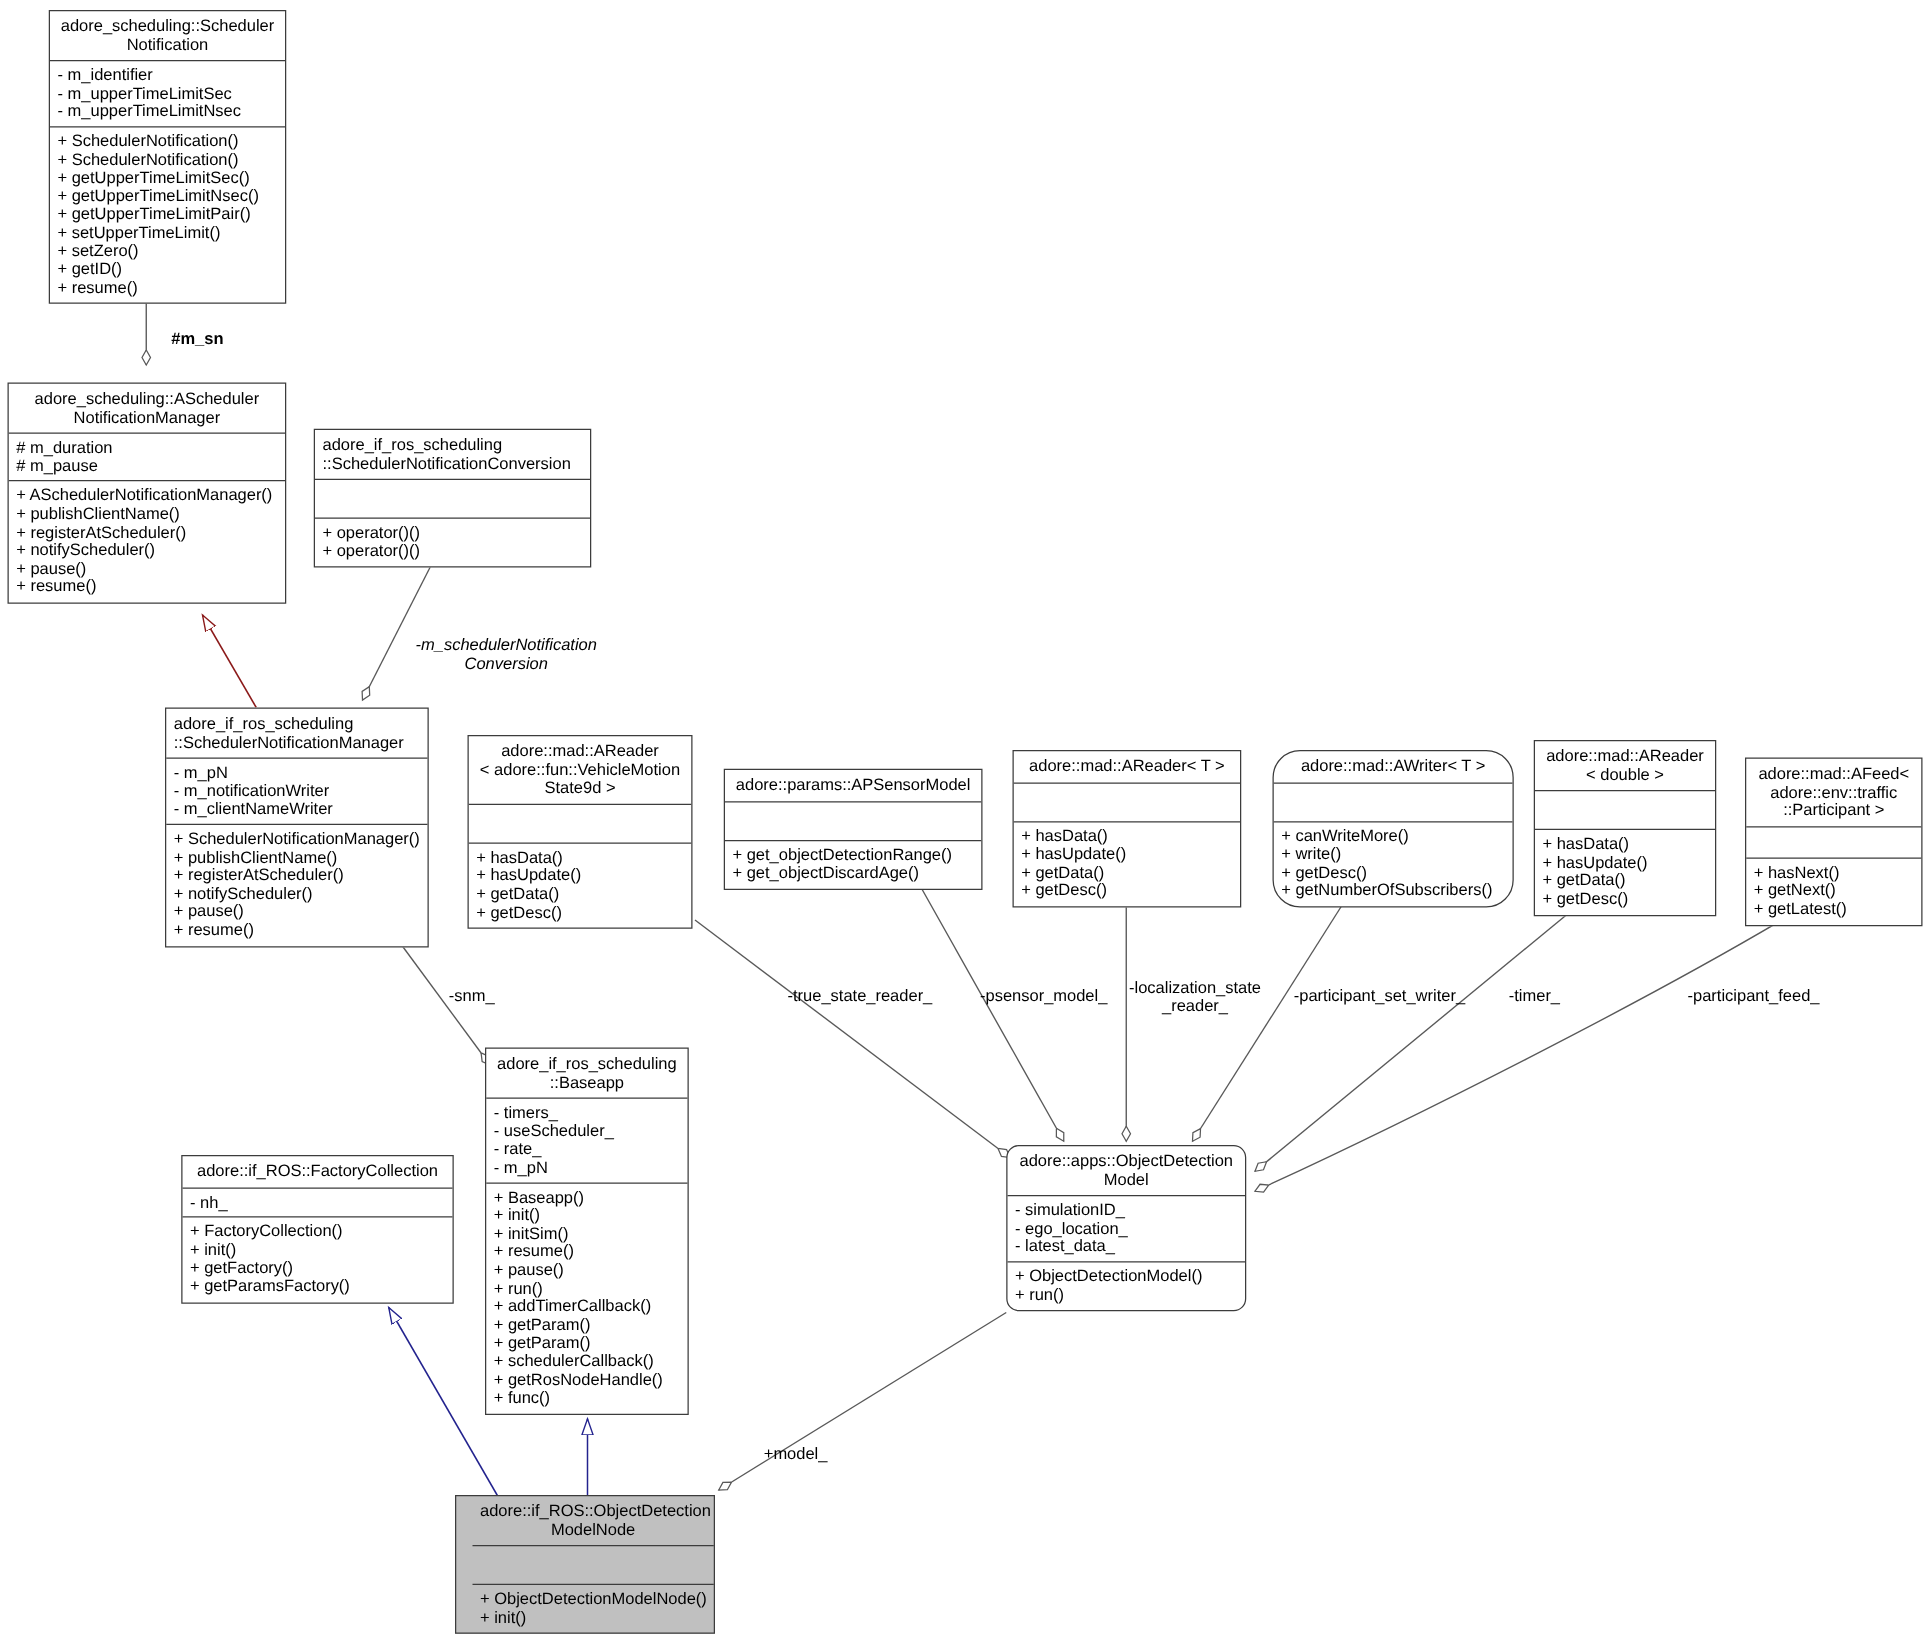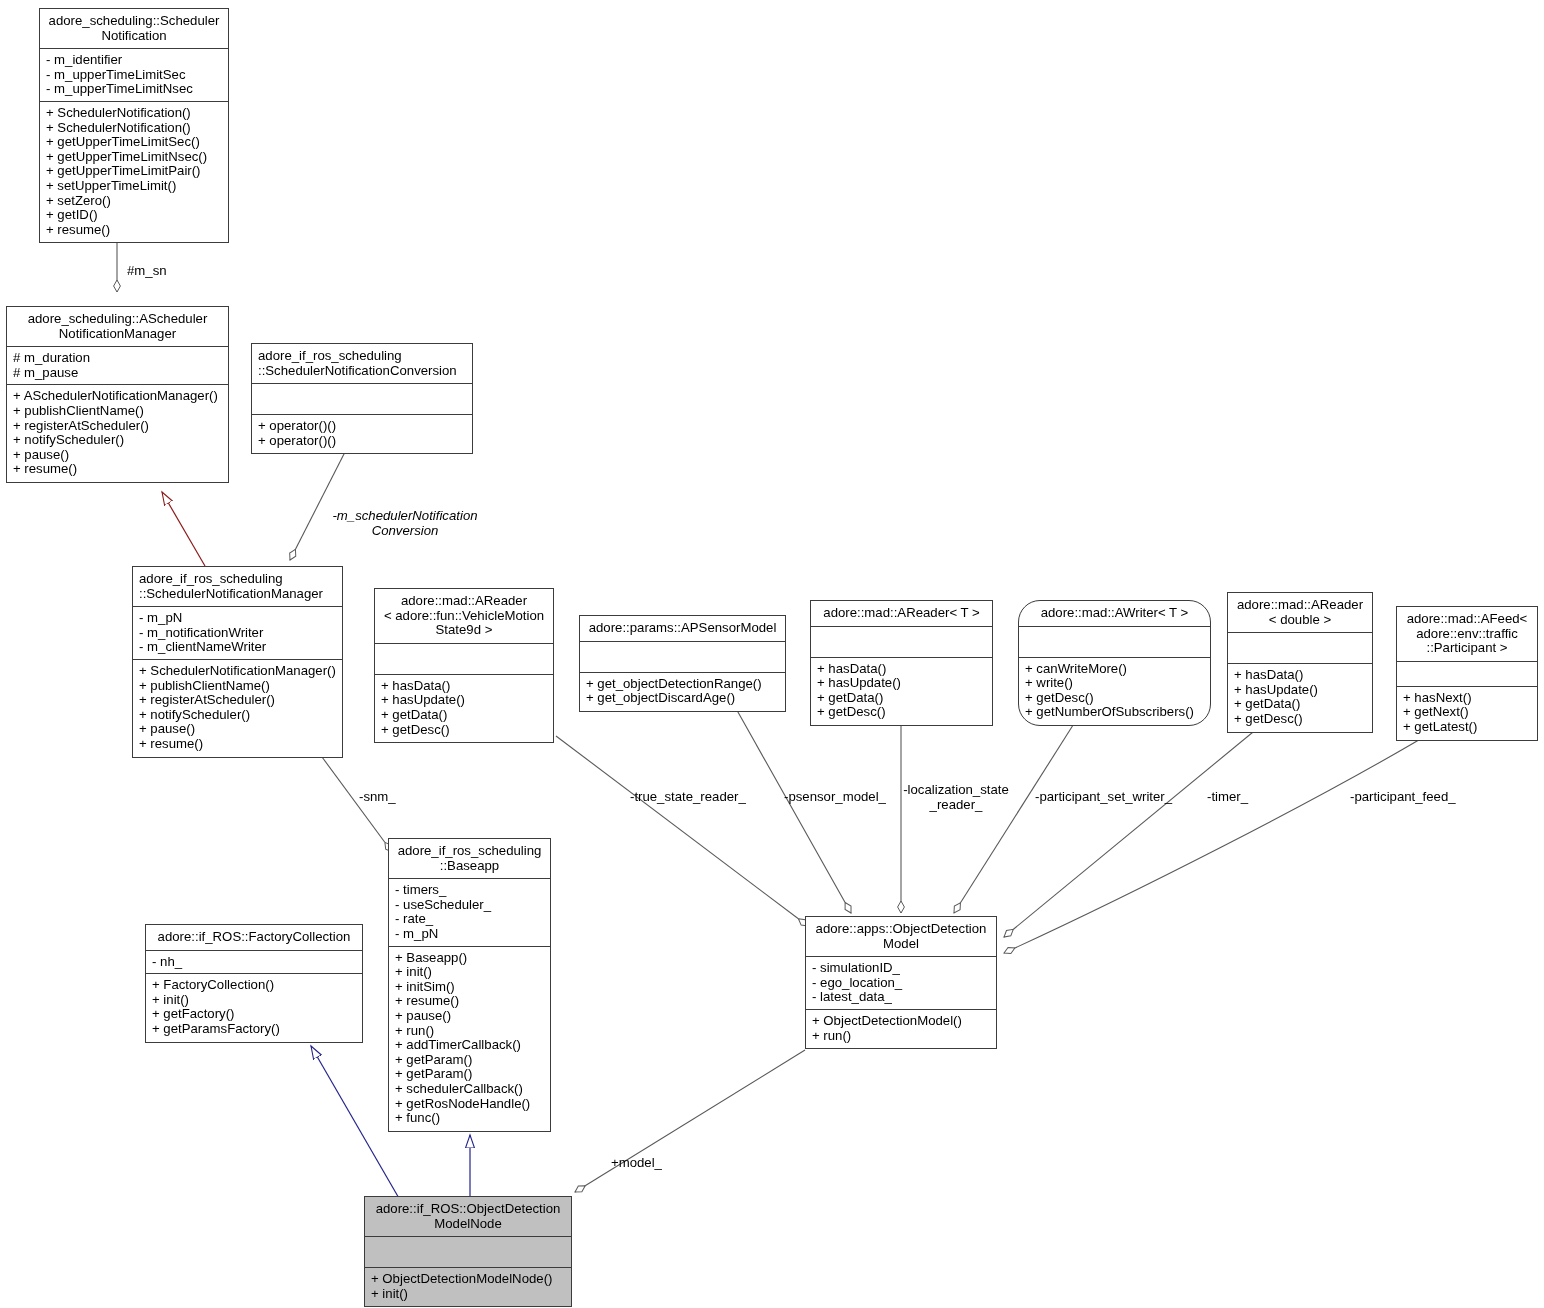--- a/index.html
+++ b/index.html
@@ -299,45 +299,45 @@
       <div>- nh_</div>
     </div>
     <div class="uml-ops">
       <div>+ FactoryCollection()</div>
       <div>+ init()</div>
       <div>+ getFactory()</div>
       <div>+ getParamsFactory()</div>
     </div>
   </div>
 
-  <div class="umlbox" style="left:805px; top:916px; width:192px;">
+  <div class="umlbox" style="left:805px; top:916px; width:192px;border-radius:10px;">
     <div class="uml-title">adore::apps::ObjectDetection
 Model</div>
     <div class="uml-attrs">
       <div>- simulationID_</div>
       <div>- ego_location_</div>
       <div>- latest_data_</div>
     </div>
     <div class="uml-ops">
       <div>+ ObjectDetectionModel()</div>
       <div>+ run()</div>
     </div>
   </div>
 
-  <div class="umlbox shaded" style="left:364px; top:1196px; width:208px;">
+  <div class="umlbox shaded" style="left:364px; top:1196px; width:208px;padding-left:13px;">
     <div class="uml-title">adore::if_ROS::ObjectDetection
 ModelNode</div>
     <div class="uml-attrs" style="height:22px;"></div>
     <div class="uml-ops">
       <div>+ ObjectDetectionModelNode()</div>
       <div>+ init()</div>
     </div>
   </div>
 
-  <div class="edge-label" style="left:127px; top:263px;">#m_sn</div>
+  <div class="edge-label" style="left:137px; top:263px;font-weight:bold;">#m_sn</div>
 
   <div class="edge-label center" style="left:305px; top:508px; width:200px; text-align:center;font-style:italic;">-m_schedulerNotification
 Conversion</div>
 
   <div class="edge-label" style="left:359px; top:789px;">-snm_</div>
 
   <div class="edge-label" style="left:630px; top:789px;">-true_state_reader_</div>
 
   <div class="edge-label" style="left:784px; top:789px;">-psensor_model_</div>
 

